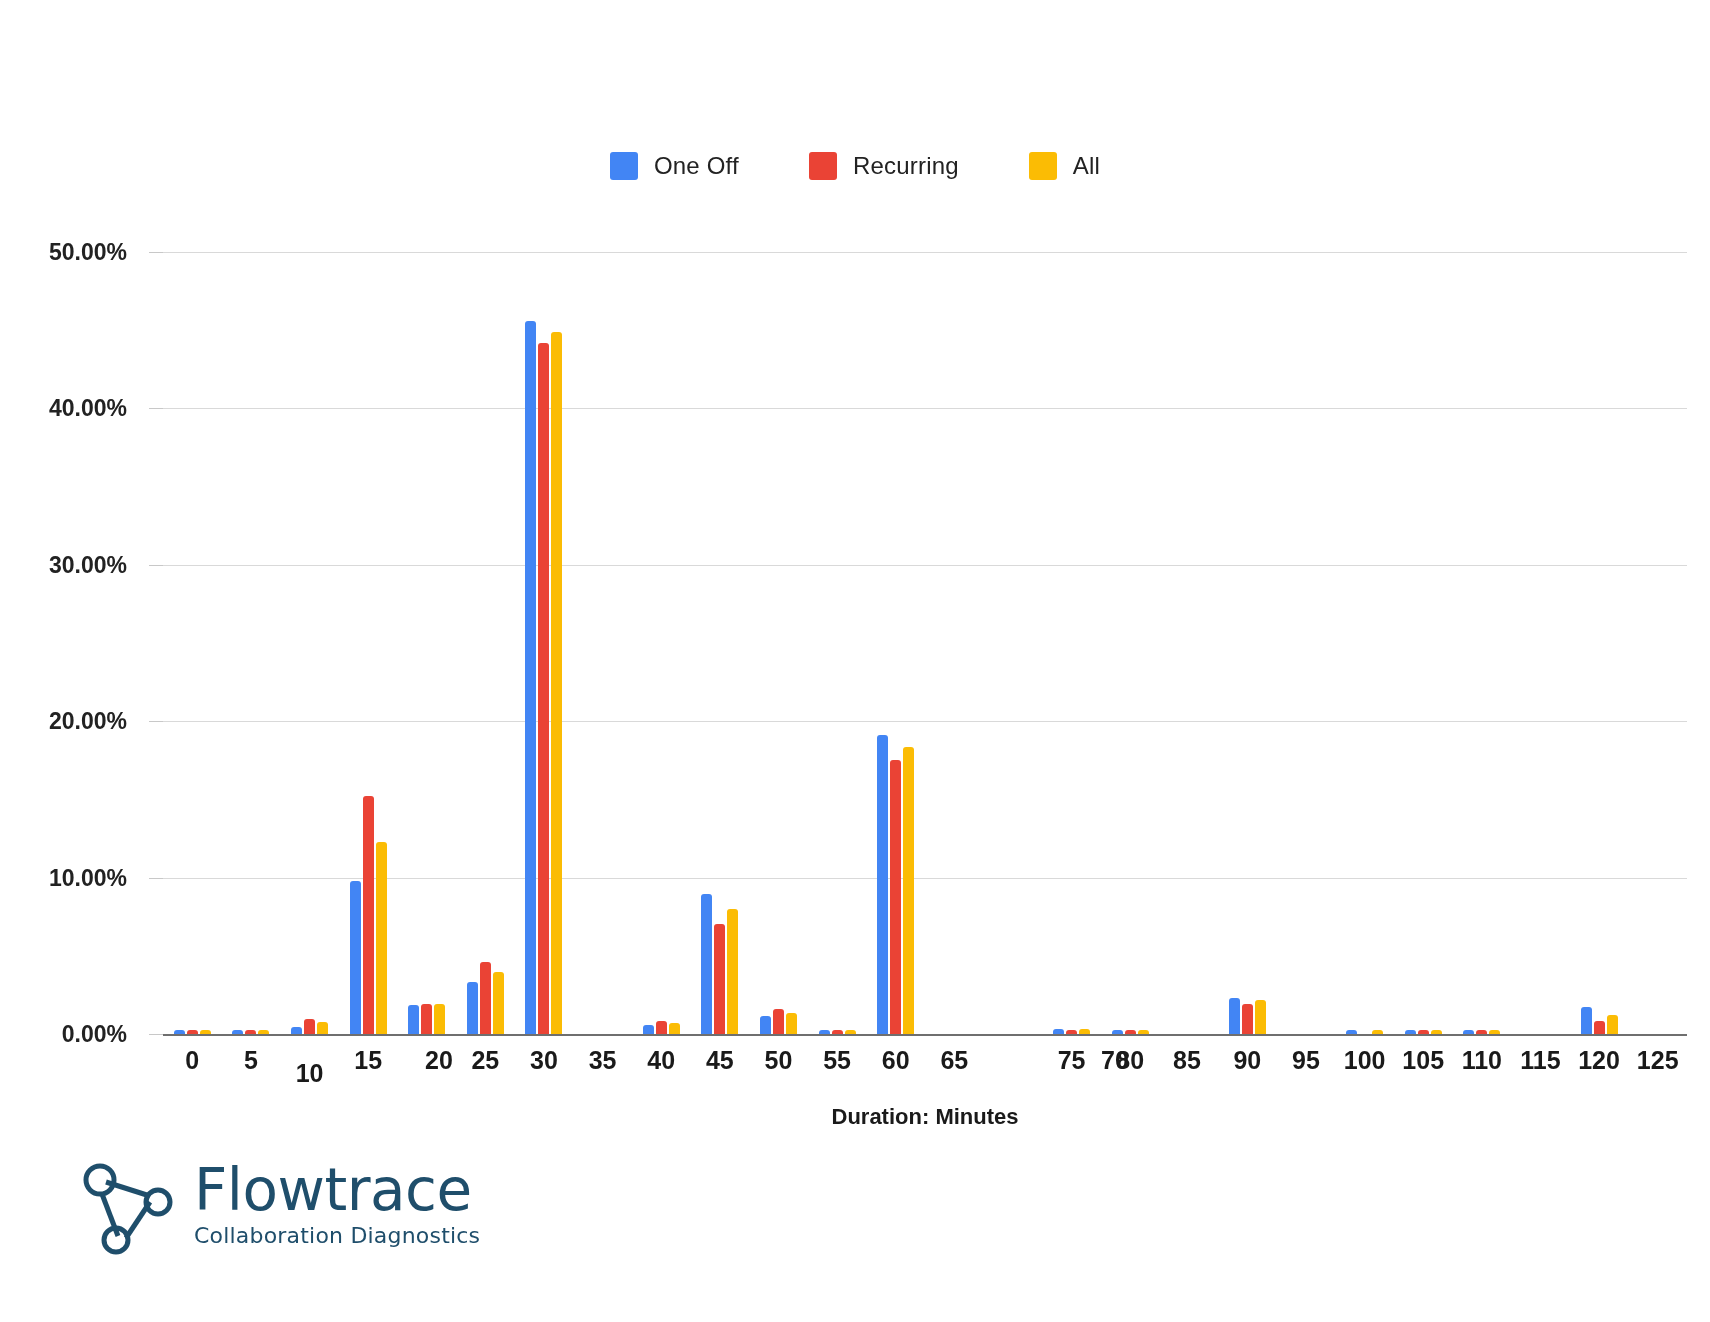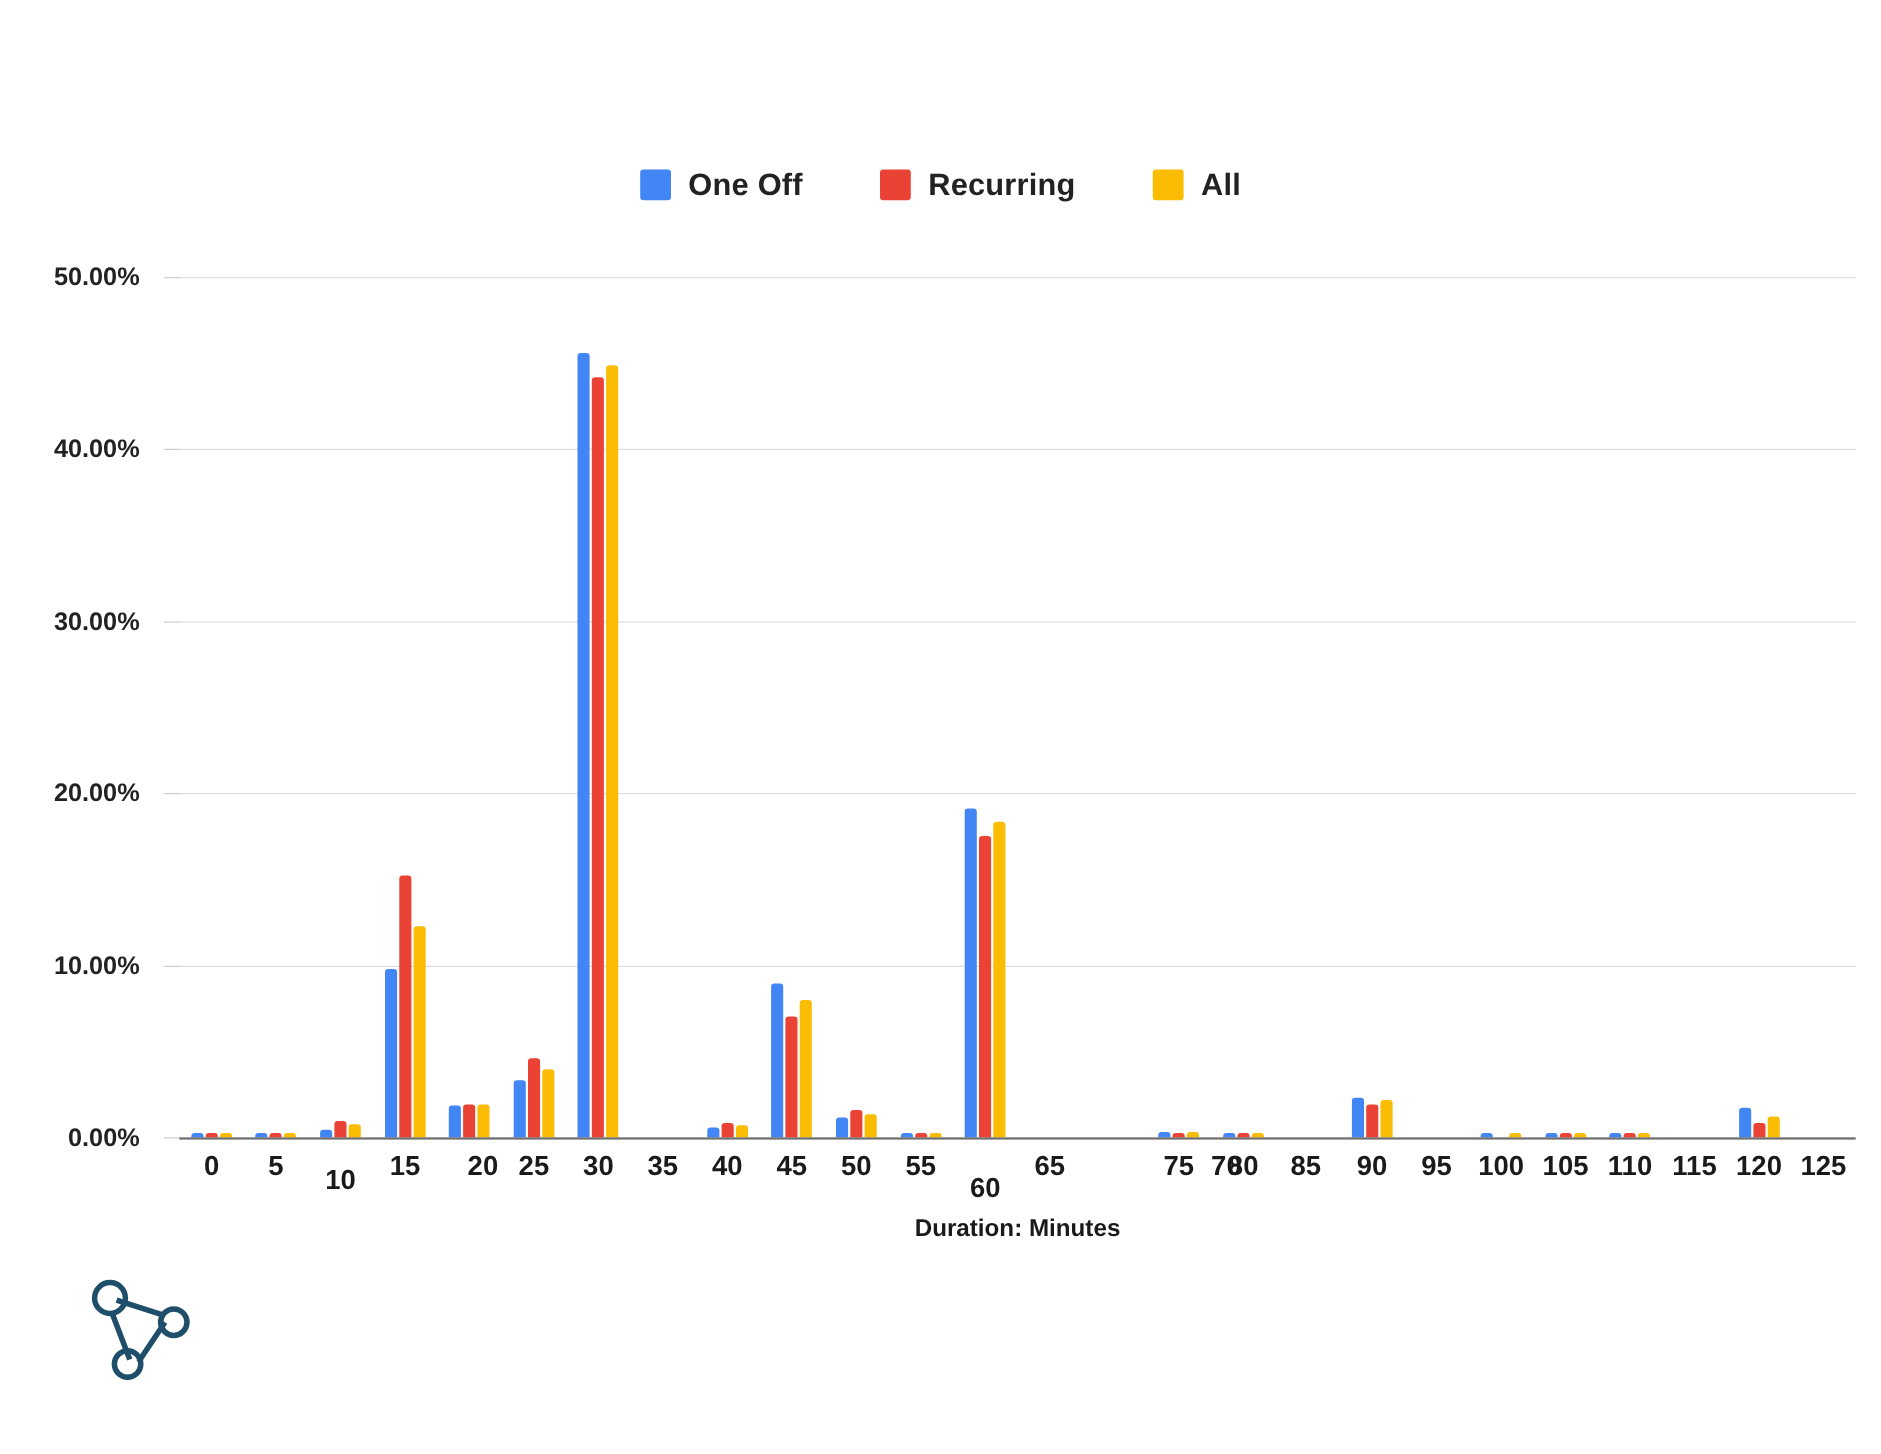--- a/index.html
+++ b/index.html
@@ -30,22 +30,22 @@
     display: flex;
     align-items: center;
     gap: 16px;
   }
   .legend-swatch {
     width: 28px; height: 28px;
     border-radius: 3px;
     display: block;
   }
   .legend-label {
-    font-size: 28px;
-    font-weight: bold;
+    font-size: 24px;
+    font-weight: normal;
     color: #222222;
     letter-spacing: 0.2px;
     white-space: nowrap;
   }
 
   
   #plot-wrap {
     position: absolute;
     left: 0; top: 0;
     width: 1710px; height: 1162px;
@@ -339,21 +339,21 @@
       <div class="xlabel" style="left: 309.538px; margin-top: 13px;">10</div>
       <div class="xlabel" style="left: 368.154px;">15</div>
       <div class="xlabel" style="left: 439px;">20</div>
       <div class="xlabel" style="left: 485.385px;">25</div>
       <div class="xlabel" style="left: 544px;">30</div>
       <div class="xlabel" style="left: 602.615px;">35</div>
       <div class="xlabel" style="left: 661.231px;">40</div>
       <div class="xlabel" style="left: 719.846px;">45</div>
       <div class="xlabel" style="left: 778.462px;">50</div>
       <div class="xlabel" style="left: 837.077px;">55</div>
-      <div class="xlabel" style="left: 895.692px; margin-top: 20px;">60</div>
+      <div class="xlabel" style="left: 895.692px;">60</div>
       <div class="xlabel" style="left: 954.308px;">65</div>
       <div class="xlabel" style="left: 1012.92px; margin-left: 42px;">70</div>
       <div class="xlabel" style="left: 1071.54px;">75</div>
       <div class="xlabel" style="left: 1130.15px;">80</div>
       <div class="xlabel" style="left: 1187px;">85</div>
       <div class="xlabel" style="left: 1247.38px;">90</div>
       <div class="xlabel" style="left: 1306px;">95</div>
       <div class="xlabel" style="left: 1364.62px;">100</div>
       <div class="xlabel" style="left: 1423.23px;">105</div>
       <div class="xlabel" style="left: 1481.85px;">110</div>
@@ -366,15 +366,19 @@
     <svg width="104" height="104" viewBox="0 0 104 104">
       <g fill="none" stroke="#1F4E6B" stroke-width="5">
         <path d="M30 30 L74 44"></path>
         <path d="M74 50 L50 86"></path>
         <path d="M42 84 L26 42"></path>
         <circle cx="24" cy="28" r="14"></circle>
         <circle cx="82" cy="50" r="12"></circle>
         <circle cx="40" cy="88" r="12"></circle>
       </g>
     </svg>
+    <div id="logo-text">
+      <div id="logo-name">Flowtrace</div>
+      <div id="logo-tag">Collaboration Diagnostics</div>
+    </div>
   </div>
 
 </div>
 
 </body></html>

